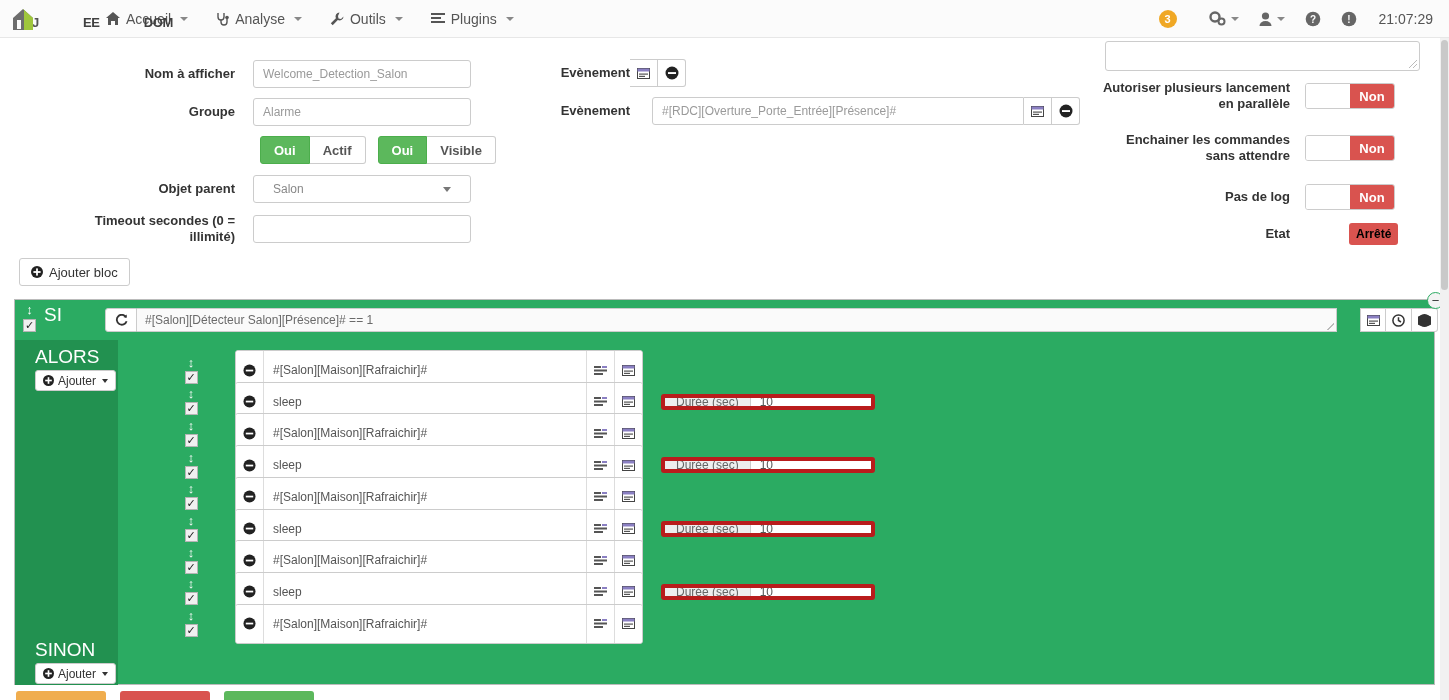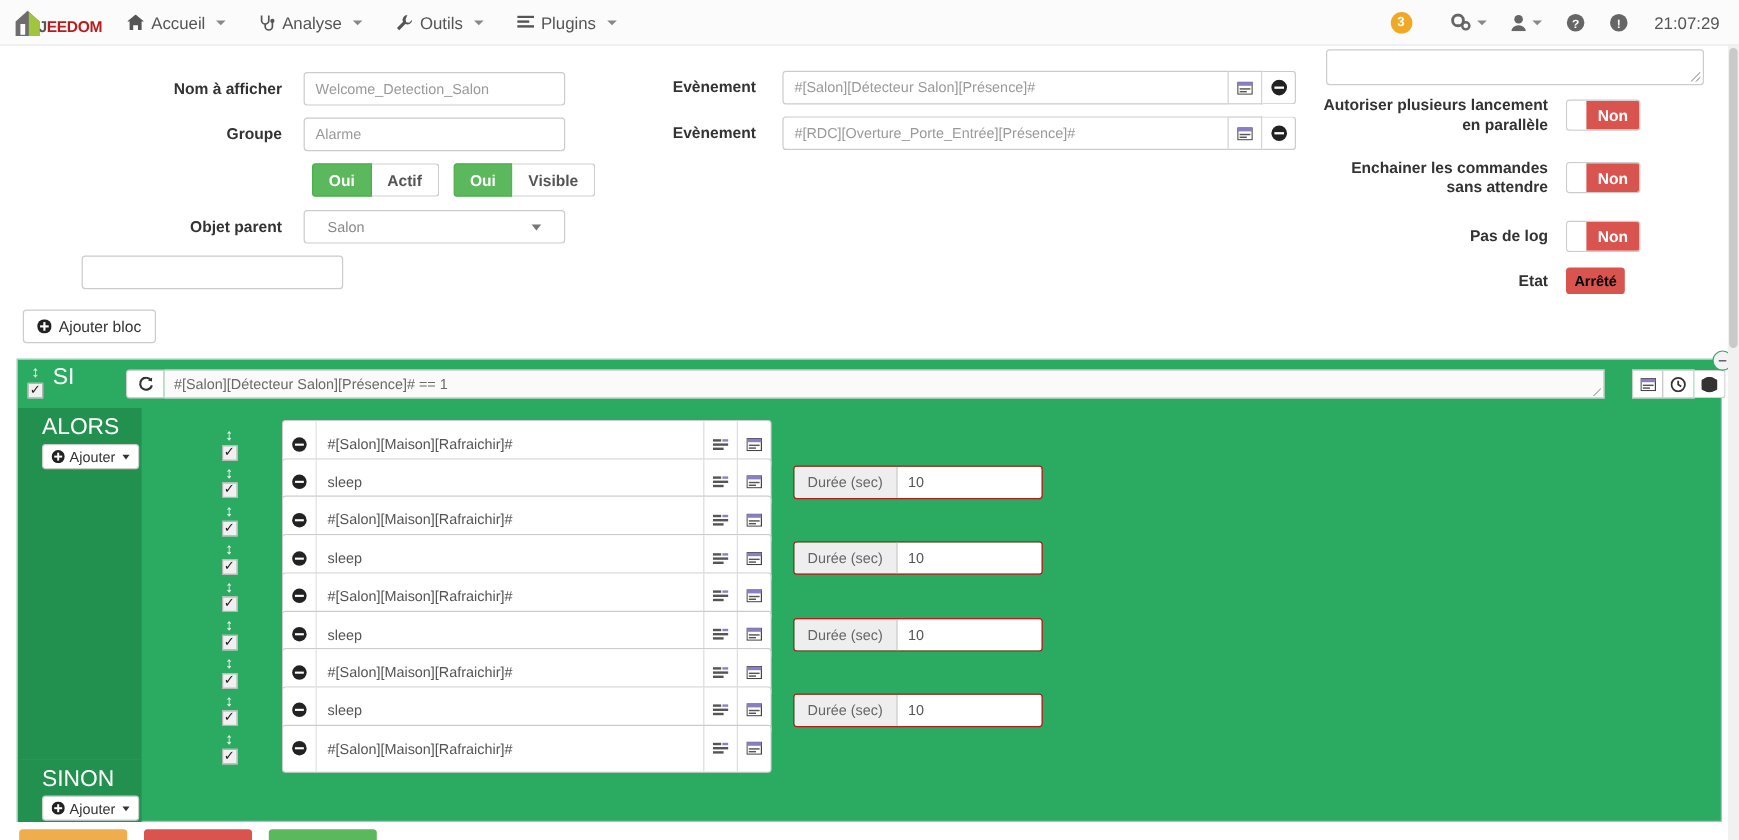--- a/index.html
+++ b/index.html
@@ -26,21 +26,21 @@
     display: flex; align-items: center; padding-left: 10px;
     position: relative;
   }
   .logo-house {
     position: relative; width: 26px; height: 26px;
   }
   .logo-text {
     font-weight: bold; font-size: 13px; letter-spacing: -0.3px;
     margin-left: -4px; margin-top: 7px;
   }
-  .logo-text .g { color: #b91c1c; }
+  .logo-text .g { color: #404040; margin-left: 44px; }
   .logo-text .d { color: #555; }
   .nav-items { display: flex; align-items: center; margin-left: 22px; gap: 4px; }
   .nav-item {
     display: flex; align-items: center; gap: 6px;
     padding: 9px 12px; font-size: 14px; color: #555;
     cursor: pointer; white-space: nowrap;
   }
   .nav-caret {
     width: 0; height: 0; border-left: 4px solid transparent;
     border-right: 4px solid transparent; border-top: 4px solid #888;
@@ -115,21 +115,21 @@
     position: absolute; border: 1px solid #ccc; border-radius: 3px;
     background: #fff;
   }
   .ta::after {
     content: ''; position: absolute; right: 2px; bottom: 2px;
     width: 8px; height: 8px;
     background:
       linear-gradient(135deg, transparent 45%, #bbb 45%, #bbb 55%, transparent 55%),
       linear-gradient(135deg, transparent 70%, #bbb 70%, #bbb 80%, transparent 80%);
   }
-  .switch { display: flex; width: 62px; height: 26px; border-radius: 3px; overflow: hidden;
+  .switch { display: flex; width: 90px; height: 26px; border-radius: 3px; overflow: hidden;
             border: 1px solid #ccc; cursor: pointer; }
   .switch .blank { flex: 1; background: #fff; }
   .switch .val {
     width: 44px; background: #d9534f; color: #fff; font-weight: bold;
     font-size: 13px; display: flex; align-items: center; justify-content: center;
   }
   .state-badge {
     background: #d9534f; color: #000000; font-weight: bold; font-size: 12px;
     padding: 4px 7px; border-radius: 3px; display: inline-block; cursor: pointer;
   }
@@ -212,21 +212,21 @@
   }
   .cmd-text {
     width: 322px; display: flex; align-items: center; padding-left: 9px;
     font-size: 12px; color: #555; background: #fff;
   }
   .cmd-ic {
     width: 28px; border-left: 1px solid #ddd; background: #fff;
     display: flex; align-items: center; justify-content: center; cursor: pointer;
   }
   .dur-group {
-    display: flex; height: 28px; border: 1px solid #b91c1c; border-radius: 3px;
+    display: flex; height: 16px; border: 4px solid #b91c1c; border-radius: 3px;
     overflow: hidden;
   }
   .dur-lbl {
     background: #eee; color: #666; font-size: 12px; padding: 0 11px;
     display: flex; align-items: center; border-right: 1px solid #ccc;
   }
   .dur-val {
     background: #fff; width: 120px; font-size: 12px; color: #555;
     display: flex; align-items: center; padding-left: 9px;
   }
@@ -371,26 +371,26 @@
 
   <div class="form-row" style="left:80px; top:137px; width:400px;">
     <div class="lbl" style="width:155px;">Objet parent</div>
     <div class="select" style="width:218px; margin-left:18px;">
       <span>Salon</span>
       <span class="sel-caret"></span>
     </div>
   </div>
 
   <div class="form-row" style="left:50px; top:175px; width:430px;">
+    <div class="lbl" style="width:185px;">Timeout secondes (0 = illimité)</div>
     <div class="inp" style="width:218px; margin-left:18px;"></div>
   </div>
 
   <div class="form-row" style="left:500px; top:21px;">
     <div class="lbl" style="width:130px;">Evènement</div>
-    <div class="inp ph" style="width:372px; margin-left:22px; border-top-right-radius:0; border-bottom-right-radius:0;">#[Salon][Détecteur Salon][Présence]#</div>
     <div class="iconbtn" style="border-left:none;">
       <svg width="13" height="11" viewBox="0 0 13 11">
           <rect x="0.5" y="0.5" width="12" height="10" fill="#fff" stroke="#444"></rect>
           <rect x="0.5" y="0.5" width="12" height="3" fill="#8a7fc2"></rect>
           <rect x="2" y="5.5" width="9" height="1.2" fill="#555"></rect>
           <rect x="2" y="7.8" width="6" height="1.2" fill="#555"></rect>
         </svg>
     </div>
     <div class="iconbtn" style="border-left:none; border-top-right-radius:3px; border-bottom-right-radius:3px;">
       <svg width="14" height="14" viewBox="0 0 14 14">
@@ -438,21 +438,21 @@
   </div>
 
   <div class="form-row" style="left:1100px; top:146px;">
     <div class="lbl" style="width:190px;">Pas de log</div>
     <div class="switch" style="margin-left:15px;">
       <div class="blank"></div>
       <div class="val">Non</div>
     </div>
   </div>
 
-  <div class="form-row" style="left:1100px; top:185px;">
+  <div class="form-row" style="left:1100px; top:185px;gap:44px;">
     <div class="lbl" style="width:190px;">Etat</div>
     <div style="margin-left:15px;">
       <span class="state-badge">Arrêté</span>
     </div>
   </div>
 </div>
 
 <div class="btn-white" style="left:19px; top:258px;">
   <span>
     <svg width="12" height="12" viewBox="0 0 12 12">

